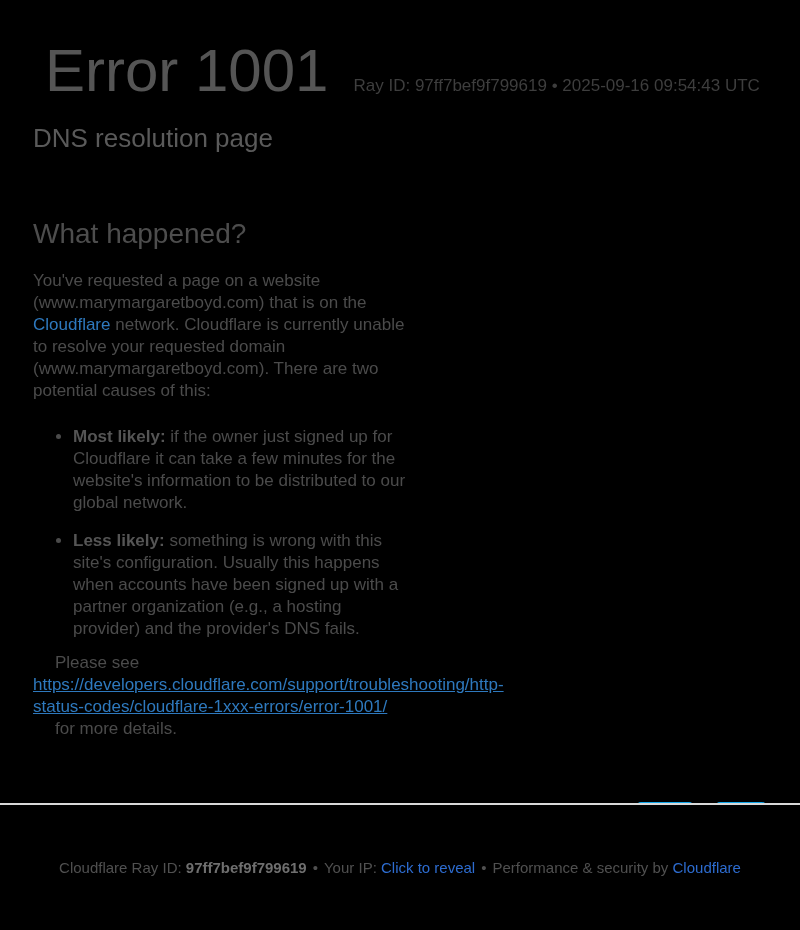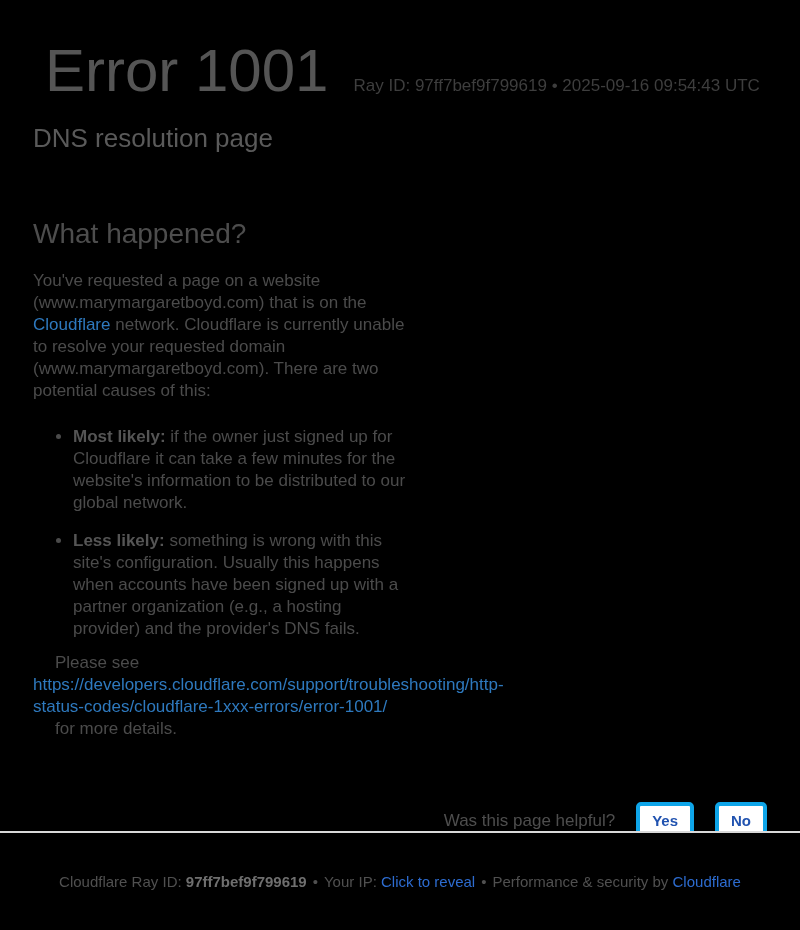--- a/index.html
+++ b/index.html
@@ -67,21 +67,21 @@
   }
   ul.causes {
     margin: 0;
     padding-left: 40px;
     list-style: disc;
   }
   ul.causes li { margin: 0 0 16px 0; }
   ul.causes li:last-child { margin-bottom: 12px; }
   ul.causes li strong { color: #555555; font-weight: 700; }
   .seealso span.line { display: block; margin-left: 22px; }
-  .seealso a { display: block; }
+  .seealso a { display: block; text-decoration: underline; }
   
   .feedback {
     margin-top: 62px;
     display: flex;
     justify-content: flex-end;
     align-items: center;
     gap: 21px;
   }
   .feedback .question {
     font-size: 17px;
@@ -99,21 +99,21 @@
     min-width: 52px;
     cursor: pointer;
     line-height: 17px;
   }
   
   footer {
     position: absolute;
     left: 0;
     right: 0;
     bottom: 0;
-    height: 99px;
+    height: 127px;
     border-top: 2px solid #d8d8d8;
     background: #000000;
     display: flex;
     align-items: center;
     justify-content: center;
   }
   footer .foot-line {
     font-size: 15px;
     color: #505050;
   }

